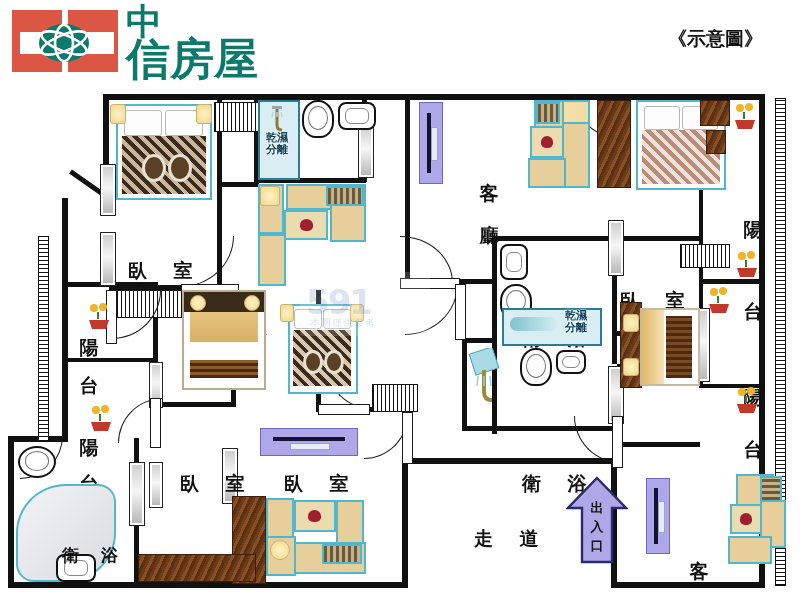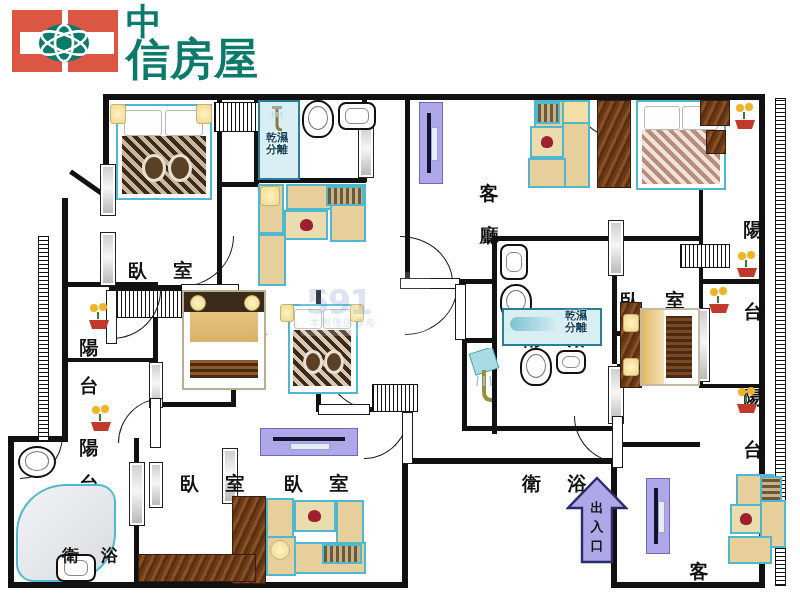--- a/index.html
+++ b/index.html
@@ -128,20 +128,21 @@
           <ellipse cx="26" cy="20" rx="9" ry="18"></ellipse>
         </g>
       </svg>
     </div>
 
     <div class="brand">
       <div class="l1">中</div>
       <div class="l2">信房屋</div>
     </div>
 
+    <div class="hdr-tag">《示意圖》</div>
   </div>
 
   <div id="plan">
 
     <div class="w" style="left:103px;top:8px;width:662px;height:6px;"></div>
     <div class="w" style="left:103px;top:8px;width:6px;height:106px;"></div>
     <div class="w" style="left:62px;top:110px;width:47px;height:5px;transform:rotate(35deg);transform-origin:right center;"></div>
     <div class="w" style="left:62px;top:112px;width:6px;height:242px;"></div>
     <div class="w" style="left:8px;top:350px;width:60px;height:6px;"></div>
     <div class="w" style="left:8px;top:350px;width:6px;height:152px;"></div>
@@ -437,20 +438,21 @@
       <div class="pillow" style="left:33px;top:3px;width:26px;height:18px;"></div>
       <div class="quilt" style="left:3px;top:24px;width:58px;height:56px;
            background:repeating-linear-gradient(45deg,#3c2b1d 0 4px,#d6c8b0 4px 8px);"></div>
       <div style="position:absolute;left:13px;top:44px;width:14px;height:18px;border-radius:50%;background:#5a4126;border:3px solid #e8e1d2;"></div>
       <div style="position:absolute;left:34px;top:44px;width:14px;height:18px;border-radius:50%;background:#5a4126;border:3px solid #e8e1d2;"></div>
     </div>
     <div class="lamp" style="left:280px;top:218px;width:12px;height:16px;"></div>
     <div class="lamp" style="left:350px;top:218px;width:12px;height:16px;"></div>
     <div class="rl h" style="left:284px;top:385px;">臥 室</div>
 
+    <div class="rl h" style="left:474px;top:440px;">走 道</div>
 
     <div class="toilet" style="left:18px;top:360px;width:34px;height:28px;border-radius:50%;">
         <s></s>
       </div>
     <div class="tub" style="left:16px;top:398px;width:96px;height:94px;"></div>
     <div class="sink" style="left:56px;top:468px;width:36px;height:24px;">
         <s></s>
       </div>
     <div class="rl sm" style="left:62px;top:458px;">衛 浴</div>
 

